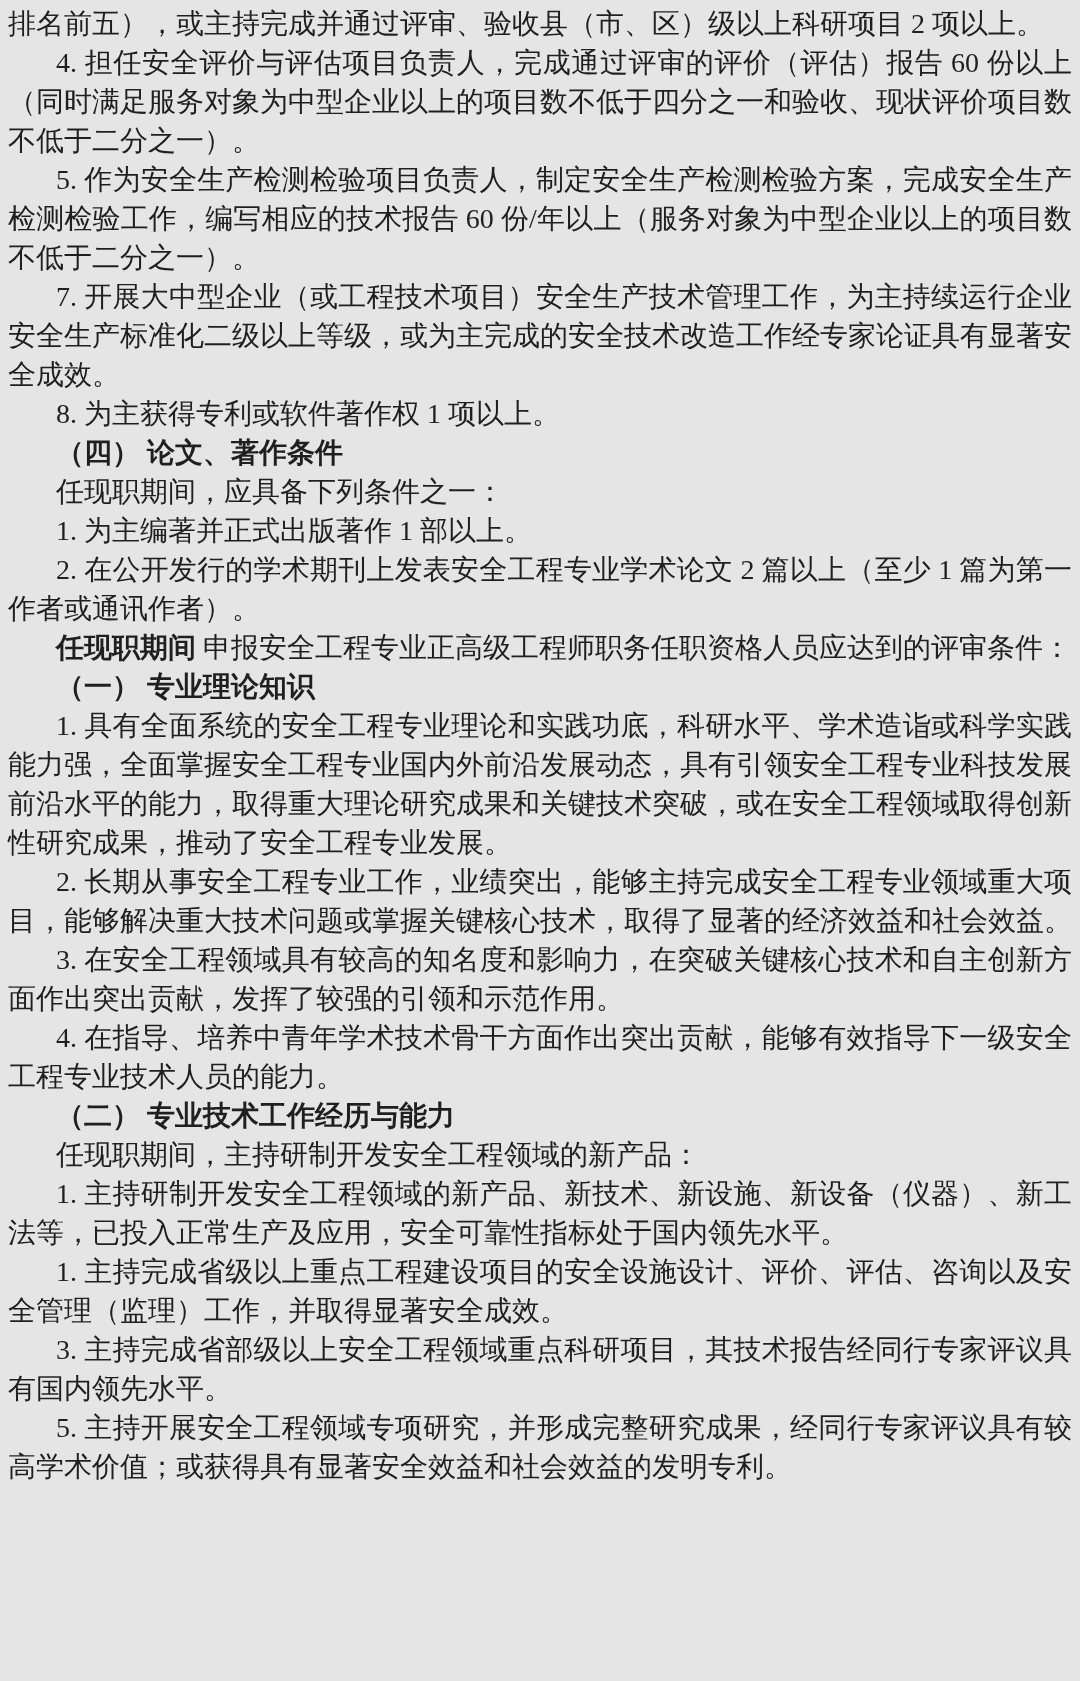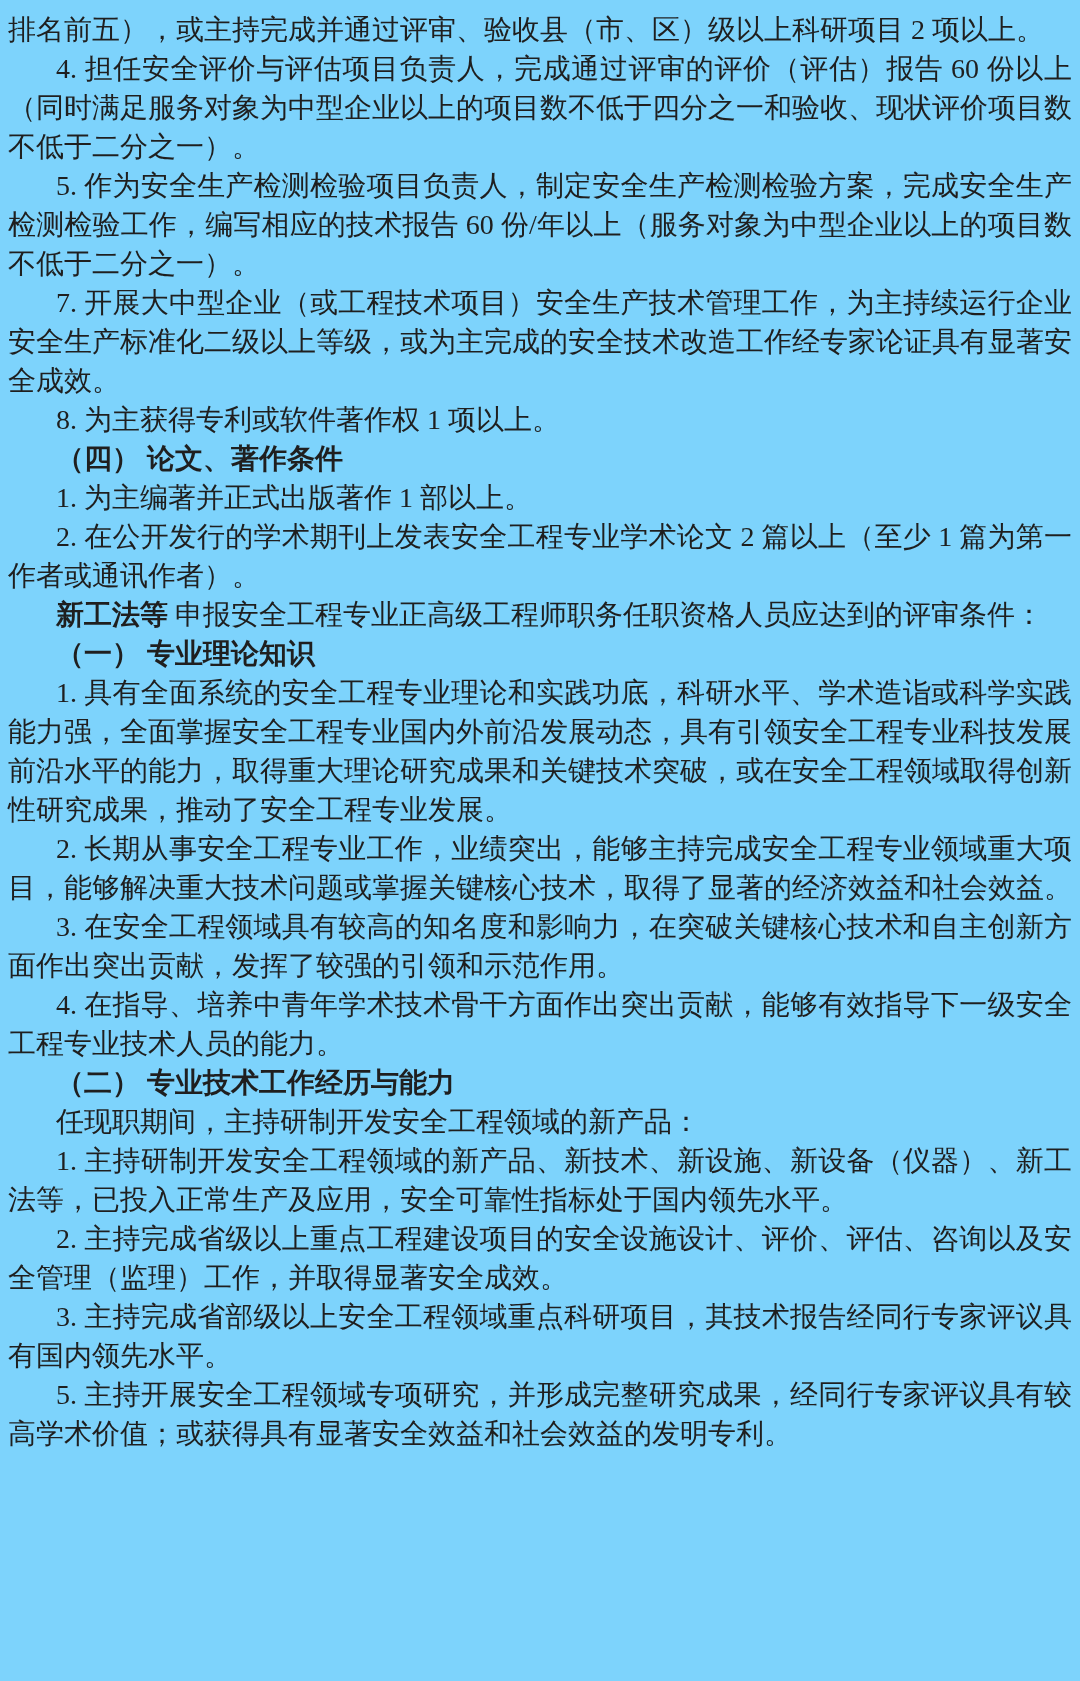--- a/index.html
+++ b/index.html
@@ -4,23 +4,23 @@
 <style>
   html, body {
     margin: 0;
     padding: 0;
     background: #ffffff;
   }
   .page {
     width: 1080px;
     height: 1681px;
     box-sizing: border-box;
-    background: #7dd3fc;
+    background: #e5e5e5;
     color: #1f1f1f;
-    padding: 10px 8px 0 8px;
+    padding: 4px 8px 0 8px;
     font-family: "Liberation Serif", "DejaVu Serif", serif;
     font-size: 28px;
     line-height: 39px;
     text-align: justify;
     overflow: hidden;
   }
   .page p {
     margin: 0;
     text-indent: 48px;
   }
@@ -39,30 +39,31 @@
 </head>
 <body>
 
 <div class="page">
   <p class="continuation">排名前五），或主持完成并通过评审、验收县（市、区）级以上科研项目 2 项以上。</p>
   <p>4. 担任安全评价与评估项目负责人，完成通过评审的评价（评估）报告 60 份以上（同时满足服务对象为中型企业以上的项目数不低于四分之一和验收、现状评价项目数不低于二分之一）。</p>
   <p>5. 作为安全生产检测检验项目负责人，制定安全生产检测检验方案，完成安全生产检测检验工作，编写相应的技术报告 60 份/年以上（服务对象为中型企业以上的项目数不低于二分之一）。</p>
   <p>7. 开展大中型企业（或工程技术项目）安全生产技术管理工作，为主持续运行企业安全生产标准化二级以上等级，或为主完成的安全技术改造工作经专家论证具有显著安全成效。</p>
   <p>8. 为主获得专利或软件著作权 1 项以上。</p>
   <p class="heading">（四） 论文、著作条件</p>
+  <p>任现职期间，应具备下列条件之一：</p>
   <p>1. 为主编著并正式出版著作 1 部以上。</p>
   <p>2. 在公开发行的学术期刊上发表安全工程专业学术论文 2 篇以上（至少 1 篇为第一作者或通讯作者）。</p>
   <p>
-    <span class="bold-lead">新工法等</span><span> 申报安全工程专业正高级工程师职务任职资格人员应达到的评审条件：</span>
+    <span class="bold-lead">任现职期间</span><span> 申报安全工程专业正高级工程师职务任职资格人员应达到的评审条件：</span>
   </p>
   <p class="heading">（一） 专业理论知识</p>
   <p>1. 具有全面系统的安全工程专业理论和实践功底，科研水平、学术造诣或科学实践能力强，全面掌握安全工程专业国内外前沿发展动态，具有引领安全工程专业科技发展前沿水平的能力，取得重大理论研究成果和关键技术突破，或在安全工程领域取得创新性研究成果，推动了安全工程专业发展。</p>
   <p>2. 长期从事安全工程专业工作，业绩突出，能够主持完成安全工程专业领域重大项目，能够解决重大技术问题或掌握关键核心技术，取得了显著的经济效益和社会效益。</p>
   <p>3. 在安全工程领域具有较高的知名度和影响力，在突破关键核心技术和自主创新方面作出突出贡献，发挥了较强的引领和示范作用。</p>
   <p>4. 在指导、培养中青年学术技术骨干方面作出突出贡献，能够有效指导下一级安全工程专业技术人员的能力。</p>
   <p class="heading">（二） 专业技术工作经历与能力</p>
   <p>任现职期间，主持研制开发安全工程领域的新产品：</p>
   <p>1. 主持研制开发安全工程领域的新产品、新技术、新设施、新设备（仪器）、新工法等，已投入正常生产及应用，安全可靠性指标处于国内领先水平。</p>
-  <p>2. 主持完成省级以上重点工程建设项目的安全设施设计、评价、评估、咨询以及安全管理（监理）工作，并取得显著安全成效。</p>
+  <p>1. 主持完成省级以上重点工程建设项目的安全设施设计、评价、评估、咨询以及安全管理（监理）工作，并取得显著安全成效。</p>
   <p>3. 主持完成省部级以上安全工程领域重点科研项目，其技术报告经同行专家评议具有国内领先水平。</p>
   <p>5. 主持开展安全工程领域专项研究，并形成完整研究成果，经同行专家评议具有较高学术价值；或获得具有显著安全效益和社会效益的发明专利。</p>
 
 </div>
 
 </body></html>

